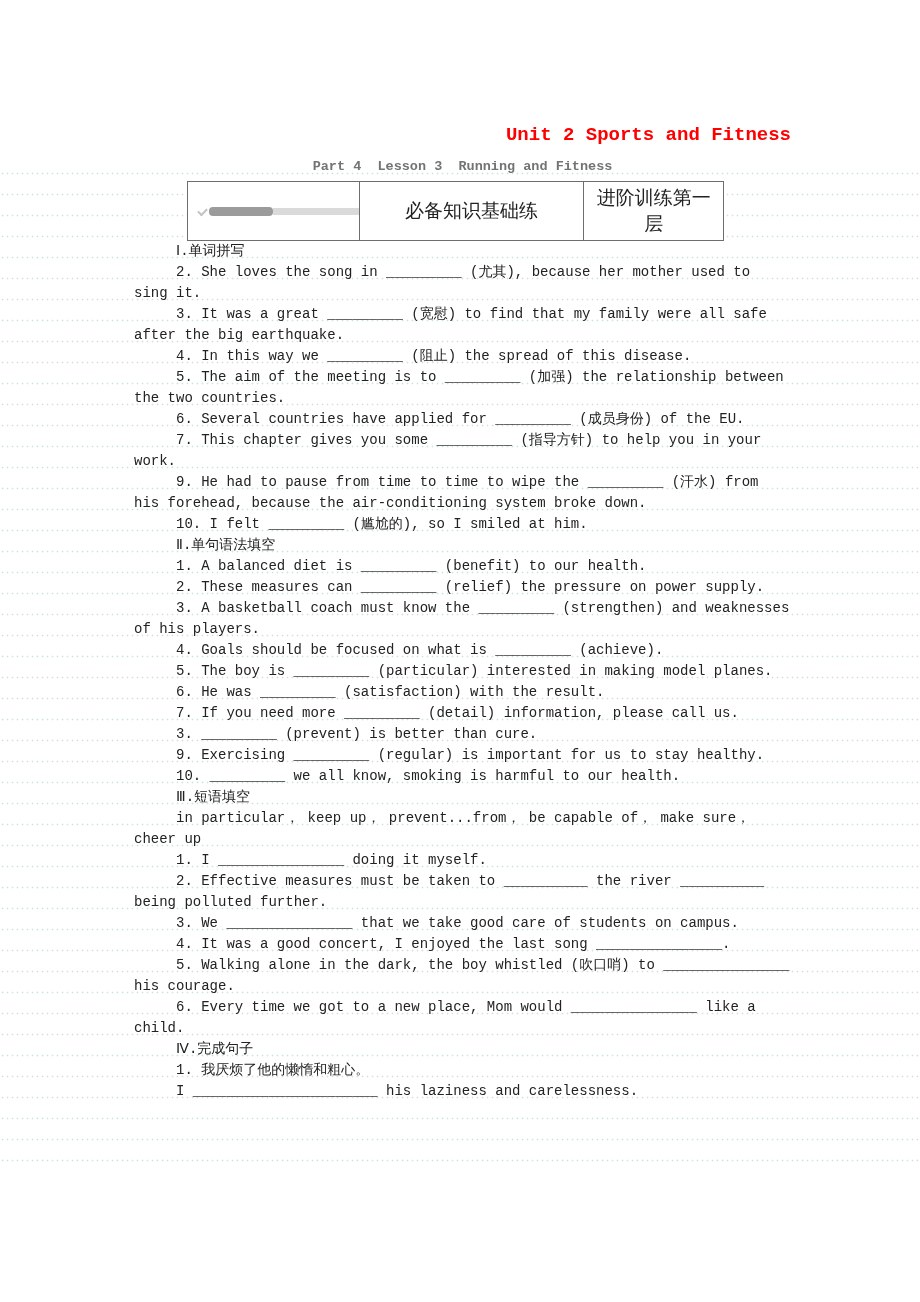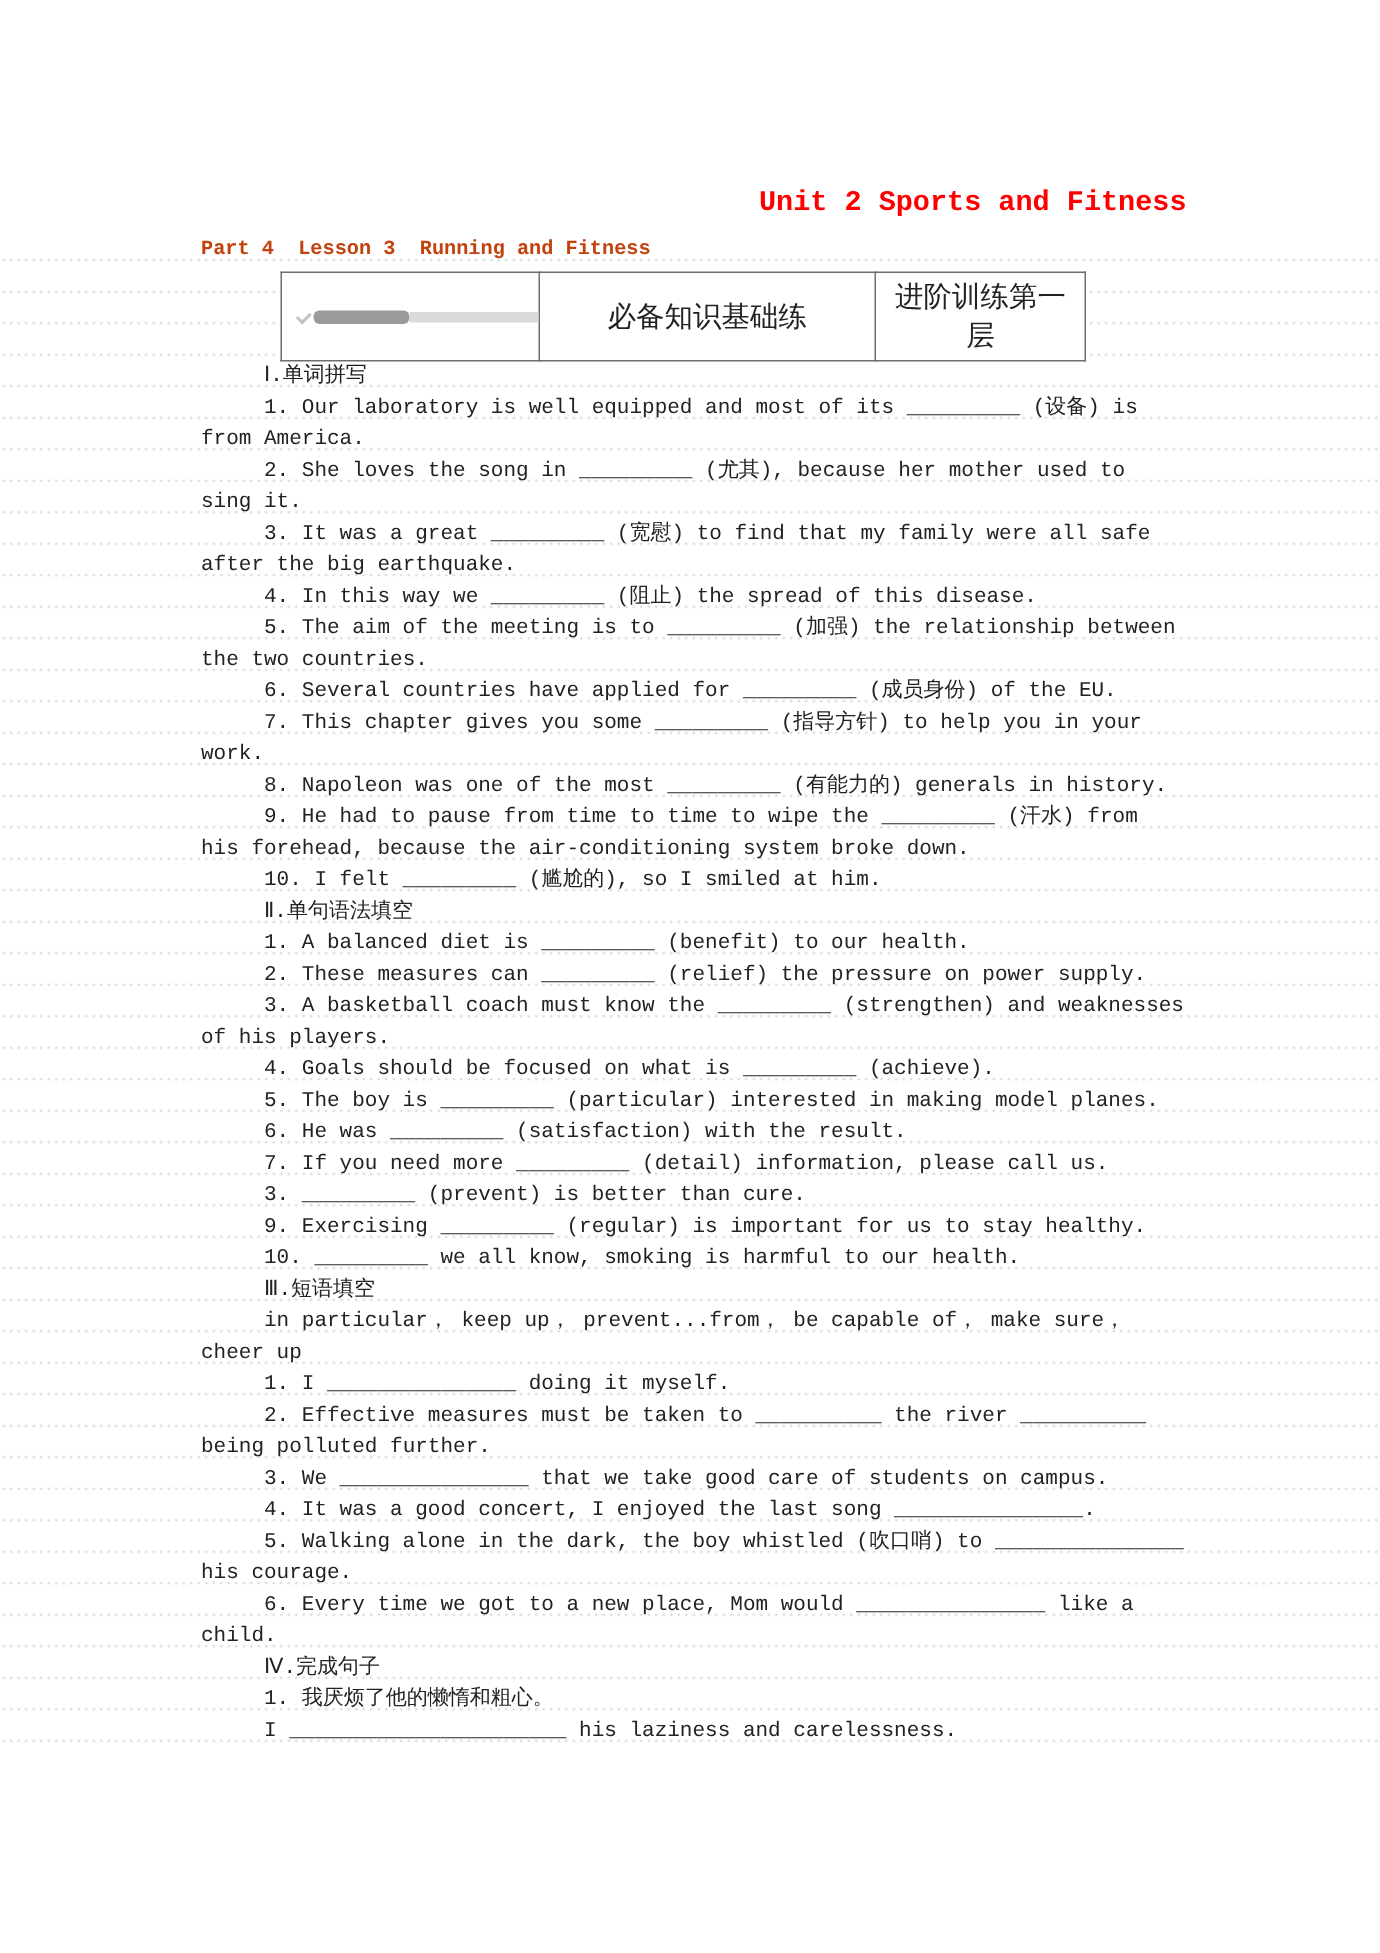--- a/index.html
+++ b/index.html
@@ -24,22 +24,23 @@
     margin-top:121px;
     text-align:right;
     font-size:19px;line-height:28px;
     font-weight:bold;
     color:#fe0000;
     white-space:pre-wrap;
   }
   .doc-subtitle{
     margin-top:9px;
     font-size:13.5px;line-height:18px;
-    font-weight:bold;color:#c2410c;
+    font-weight:bold;color:#737373;
     white-space:pre-wrap;
+    text-align:center;
   }
   table.info{
     margin-top:5px;margin-left:53px;
     width:537px;height:60px;
     border-collapse:collapse;
     background:#fff;
     table-layout:fixed;
   }
   table.info td{
     border:1px solid #6e6e6e;
@@ -89,28 +90,26 @@
         </td>
         <td class="c2">必备知识基础练</td>
         <td class="c3">进阶训练第一层</td>
       </tr>
       </tbody>
     </table>
 
     <div class="body-text">
 
       <p class="heading">Ⅰ.单词拼写</p>
-      <p class="item">1. Our laboratory is well equipped and most of its _________ (设备) is from America.</p>
       <p class="item">2. She loves the song in _________ (尤其), because her mother used to sing it.</p>
       <p class="item">3. It was a great _________ (宽慰) to find that my family were all safe after the big earthquake.</p>
       <p class="item">4. In this way we _________ (阻止) the spread of this disease.</p>
       <p class="item">5. The aim of the meeting is to _________ (加强) the relationship between the two countries.</p>
       <p class="item">6. Several countries have applied for _________ (成员身份) of the EU.</p>
       <p class="item">7. This chapter gives you some _________ (指导方针) to help you in your work.</p>
-      <p class="item">8. Napoleon was one of the most _________ (有能力的) generals in history.</p>
       <p class="item">9. He had to pause from time to time to wipe the _________ (汗水) from his forehead, because the air-conditioning system broke down.</p>
       <p class="item">10. I felt _________ (尴尬的), so I smiled at him.</p>
 
       <p class="heading">Ⅱ.单句语法填空</p>
       <p class="item">1. A balanced diet is _________ (benefit) to our health.</p>
       <p class="item">2. These measures can _________ (relief) the pressure on power supply.</p>
       <p class="item">3. A basketball coach must know the _________ (strengthen) and weaknesses of his players.</p>
       <p class="item">4. Goals should be focused on what is _________ (achieve).</p>
       <p class="item">5. The boy is _________ (particular) interested in making model planes.</p>
       <p class="item">6. He was _________ (satisfaction) with the result.</p>

